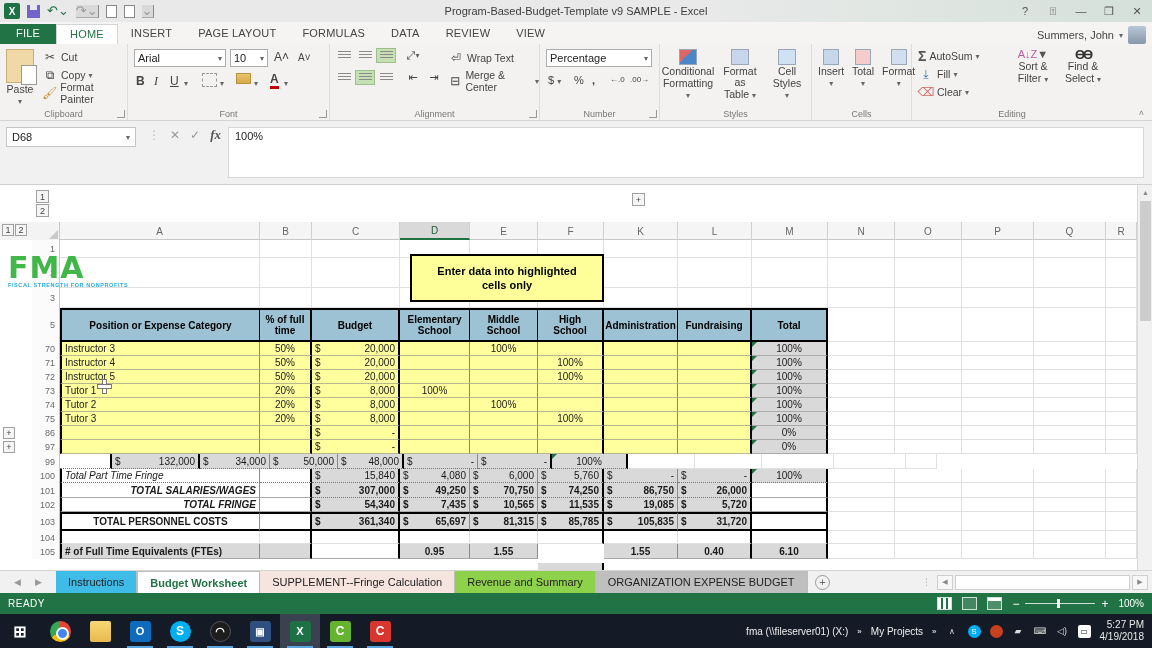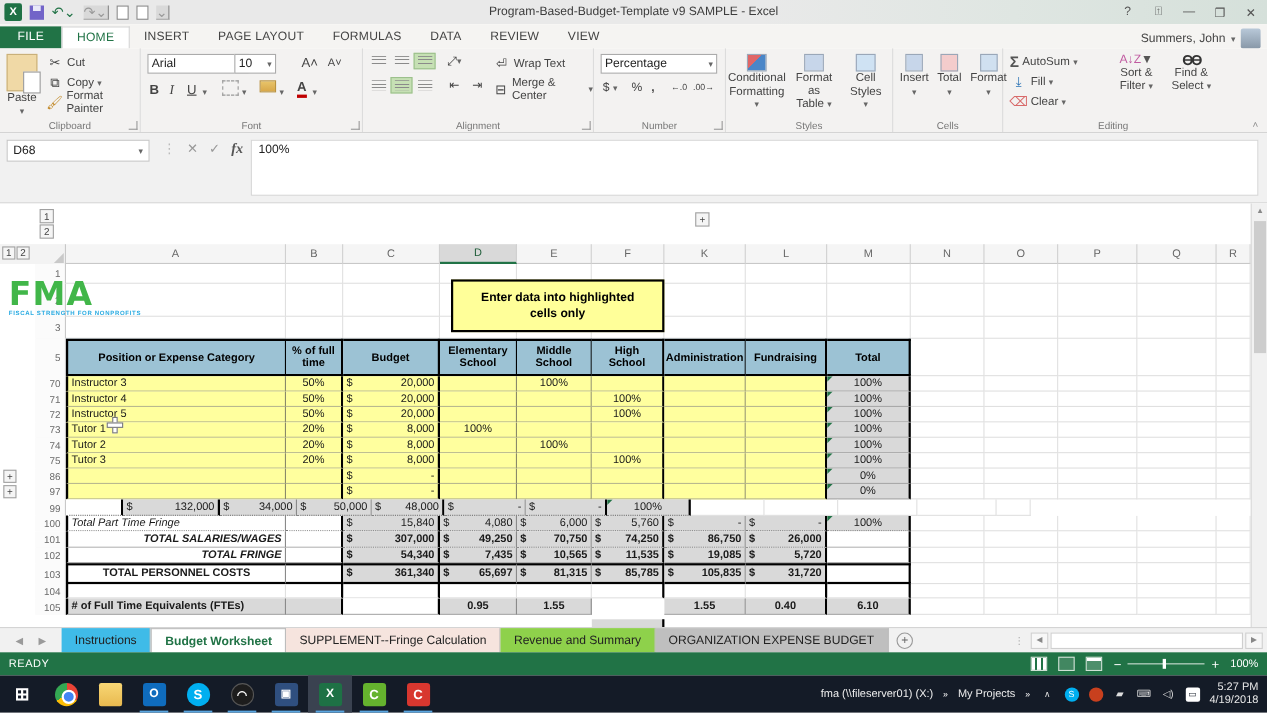--- a/index.html
+++ b/index.html
@@ -223,21 +223,21 @@
       </div>
       <div class="glabel">Clipboard</div>
       <div class="launcher"></div>
     </div>
 
     <div class="rgroup" style="left:128px;width:202px;">
       <div class="combo abs" style="left:6px;top:5px;width:92px;">
           <span>Arial</span>
           <span class="carat">▾</span>
         </div>
-      <div class="combo abs" style="left:85px;top:5px;width:38px;">
+      <div class="combo abs" style="left:102px;top:5px;width:38px;">
           <span>10</span>
           <span class="carat">▾</span>
         </div>
       <span class="abs" style="left:146px;top:6px;font-size:12px;">A˄</span>
       <span class="abs" style="left:170px;top:8px;font-size:10px;">A˅</span>
       <span class="abs bold" style="left:8px;top:30px;font-size:12px;">B</span>
       <span class="abs ital" style="left:26px;top:30px;font-size:12px;font-family:'Liberation Serif',serif;">I</span>
       <span class="abs" style="left:42px;top:30px;font-size:12px;text-decoration:underline;">U</span>
       <span class="abs carat" style="left:56px;top:35px;">▾</span>
       <span class="abs" style="left:74px;top:29px;width:15px;height:14px;border:1px dashed #999;"></span>

